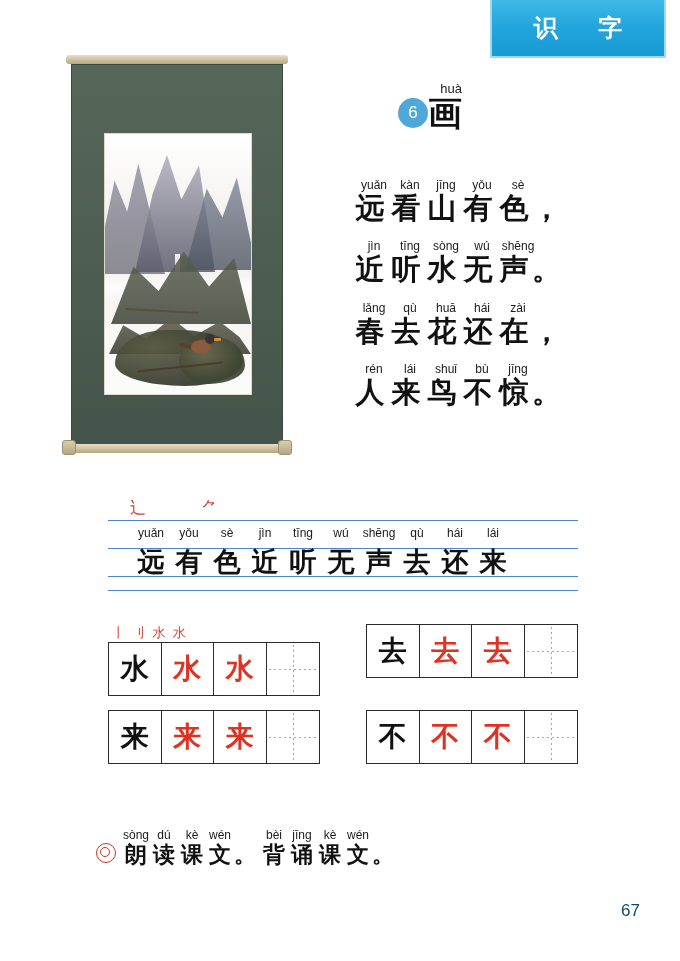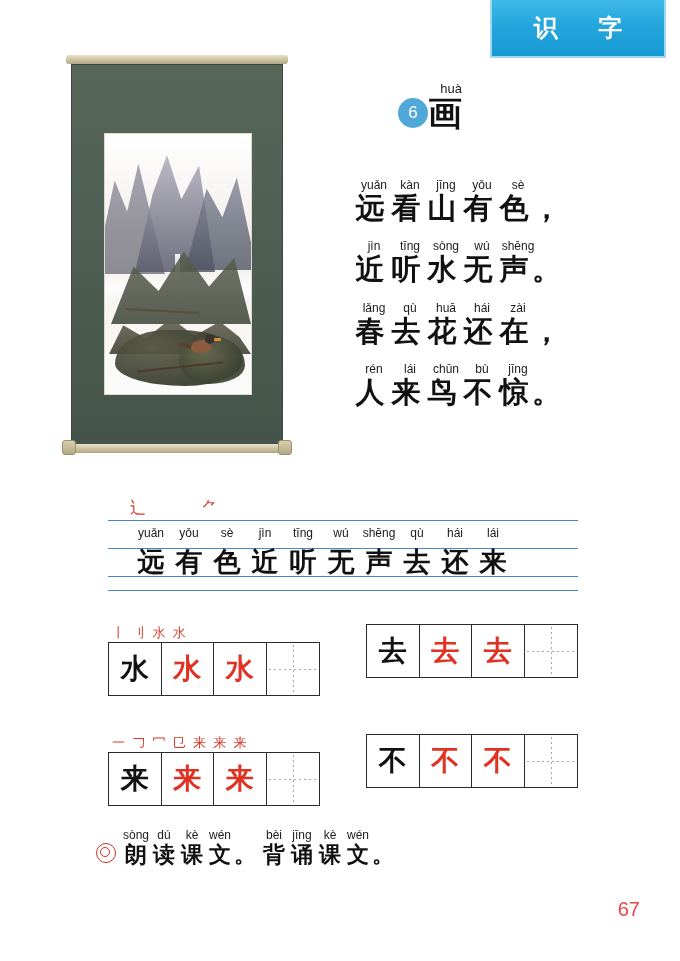--- a/index.html
+++ b/index.html
@@ -311,21 +311,21 @@
   
   .practice {
     position: absolute;
     left: 108px;
     top: 624px;
     width: 470px;
   }
   .prow {
     display: flex;
     justify-content: space-between;
-    margin-bottom: 38px;
+    margin-bottom: 14px;
   }
   .pcell {
     width: 212px;
     position: relative;
   }
   .stroke-order {
     color: #d63b2a;
     font-size: 13px;
     font-family: "Liberation Serif", serif;
     height: 18px;
@@ -414,22 +414,22 @@
     line-height: 1.2;
   }
   .task-han span { width: 28px; text-align: center; }
   .task-han span.punct { width: 20px; }
 
   
   .page-num {
     position: absolute;
     right: 40px;
     bottom: 40px;
-    font-size: 20px;
-    color: #ef4444;
+    font-size: 17px;
+    color: #0c4a6e;
     font-family: "Liberation Sans", sans-serif;
   }
 </style>
 </head>
 <body>
 
 <div class="page">
 
   <div class="unit-tab">
     <span class="label">识 字</span>
@@ -523,21 +523,21 @@
         <span>还</span>
         <span>在</span>
         <span class="punct">，</span>
       </div>
     </div>
 
     <div class="poem-line">
       <div class="py-row">
         <span>rén</span>
         <span>lái</span>
-        <span>chūn</span>
+        <span>shuǐ</span>
         <span>bù</span>
         <span>jīng</span>
       </div>
       <div class="han-row">
         <span>人</span>
         <span>来</span>
         <span>鸟</span>
         <span>不</span>
         <span>惊</span>
         <span class="punct">。</span>
@@ -598,21 +598,20 @@
           <div class="gcell black">去</div>
           <div class="gcell red">去</div>
           <div class="gcell red">去</div>
           <div class="gcell empty"></div>
         </div>
       </div>
     </div>
 
     <div class="prow">
       <div class="pcell">
-        <div class="stroke-order">一 𠃌 冖 㔾 来 来 来</div>
         <div class="grid">
           <div class="gcell black">来</div>
           <div class="gcell red">来</div>
           <div class="gcell red">来</div>
           <div class="gcell empty"></div>
         </div>
       </div>
       <div class="pcell">
         <div class="grid">
           <div class="gcell black">不</div>

